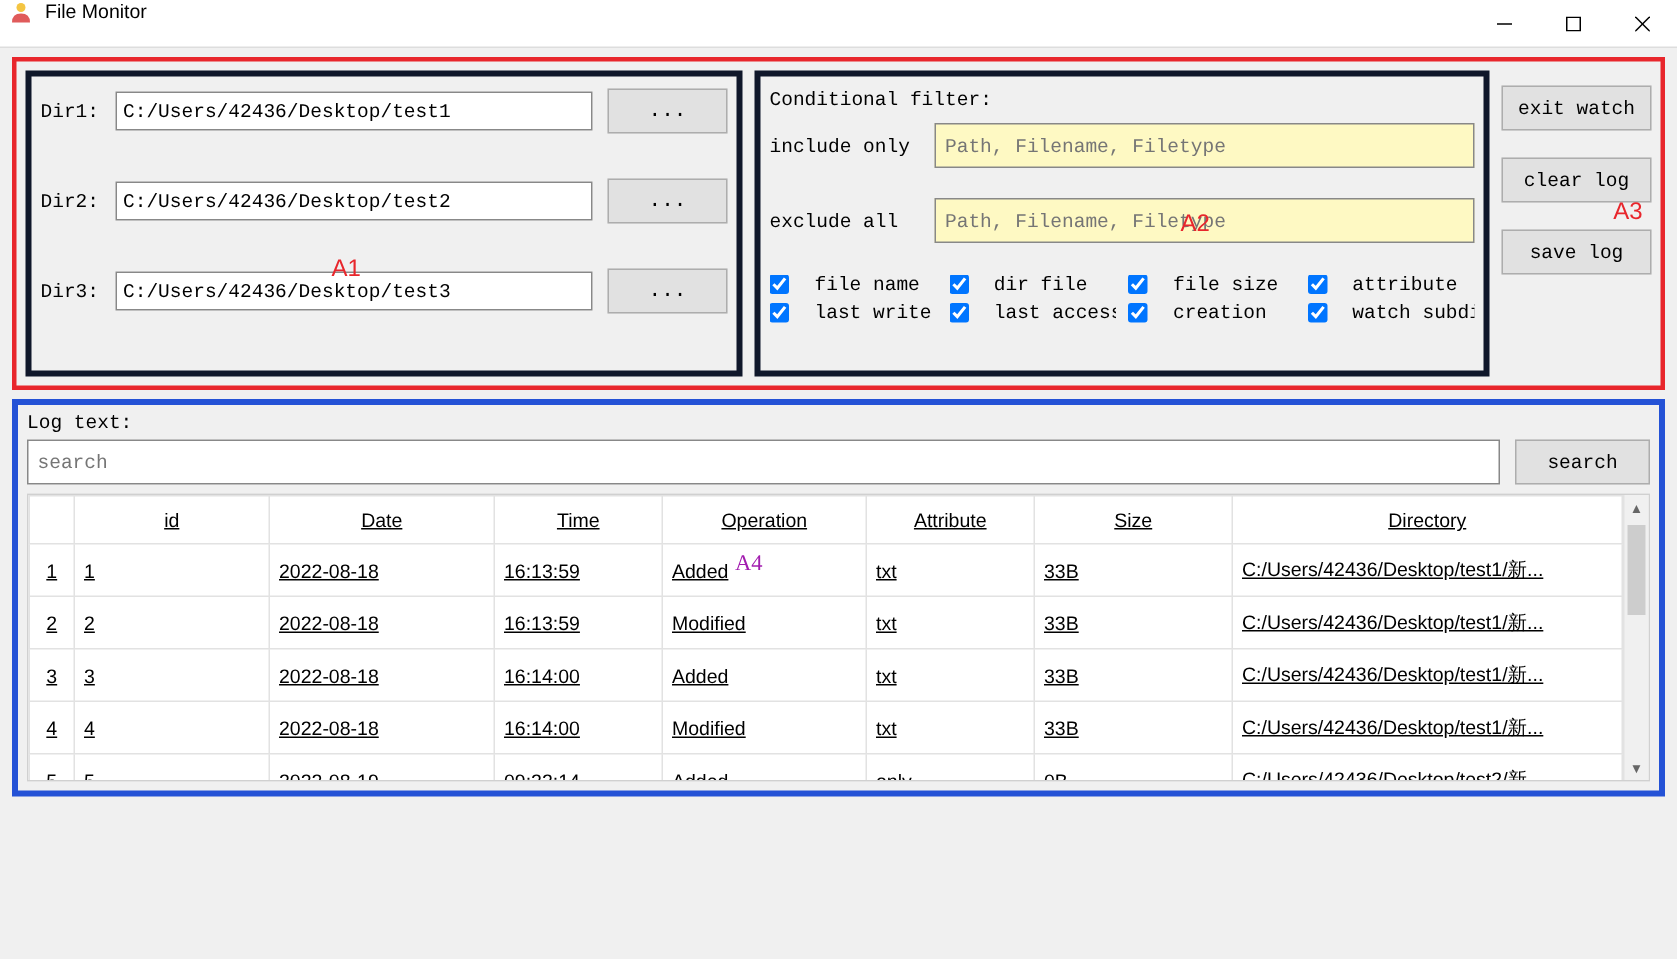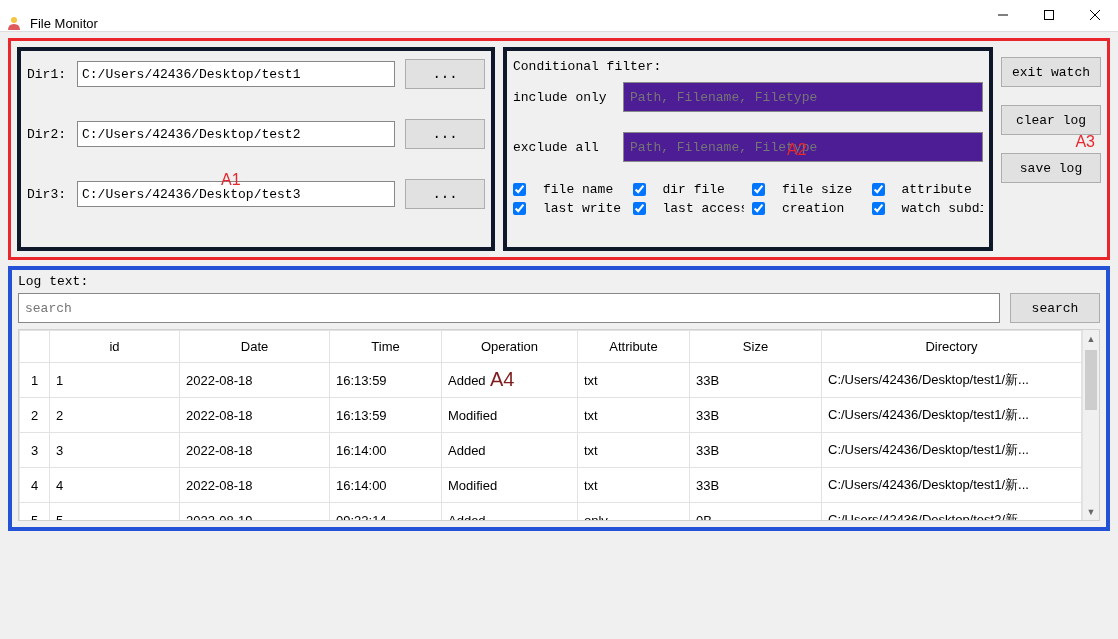--- a/index.html
+++ b/index.html
@@ -9,21 +9,21 @@
     font-size: 13px;
     background: #f0f0f0;
     width: 1118px;
     height: 639px;
     overflow: hidden;
   }
   .titlebar {
     height: 32px;
     background: #fff;
     display: flex;
-    align-items: flex-end;
+    align-items: flex-start;
     padding-left: 6px;
     border-bottom: 1px solid #ddd;
   }
   .titlebar .app-icon {
     width: 16px; height: 16px;
     margin-right: 8px;
     display: inline-flex;
     align-items: center; justify-content: center;
     font-size: 12px;
   }
@@ -102,21 +102,21 @@
     font-family: "Courier New", monospace;
   }
   .filter-label { width: 100px; }
   .filter-input {
     flex: 1;
     height: 30px;
     border: 1px solid #888;
     padding: 2px 6px;
     font-family: "Courier New", monospace;
     font-size: 13px;
-    background: #4c1d95;
+    background: #fef9c3;
     color: #888;
   }
   .check-grid {
     display: grid;
     grid-template-columns: repeat(4, 1fr);
     gap: 4px 8px;
     font-family: "Courier New", monospace;
     font-size: 13px;
   }
   .check-item { display: flex; align-items: center; gap: 17px; white-space: nowrap; overflow: hidden; }
@@ -178,20 +178,21 @@
     width: calc(100% - 17px);
     font-size: 13px;
   }
   th, td {
     border: 1px solid #e2e2e2;
     padding: 8px 6px;
     text-align: left;
     white-space: nowrap;
     overflow: hidden;
     text-overflow: ellipsis;
+    text-decoration: underline;
   }
   th { font-weight: 400; text-align: center; background: #fff; }
   .rownum { width: 28px; text-align: center; background: #fff; }
   col.c-row { width: 30px; }
   col.c-id { width: 130px; }
   col.c-date { width: 150px; }
   col.c-time { width: 112px; }
   col.c-op { width: 136px; }
   col.c-attr { width: 112px; }
   col.c-size { width: 132px; }
@@ -209,23 +210,23 @@
     font-size: 9px; color: #666;
   }
   .vscroll .thumb {
     position: absolute;
     left: 2px; right: 2px;
     top: 20px; height: 60px;
     background: #cdcdcd;
   }
   .ann4 {
     position: absolute;
-    color: #7f1d1d;
-    font-size: 20px;
-    font-family: Liberation Sans, sans-serif;
+    color: #a21caf;
+    font-size: 15px;
+    font-family: Liberation Serif, serif;
     pointer-events: none;
   }
 </style>
 </head>
 <body>
 
 <div class="titlebar">
   <span class="app-icon">
     <svg width="16" height="16" viewBox="0 0 16 16">
       <circle cx="8" cy="5" r="3" fill="#f4c542"></circle>

